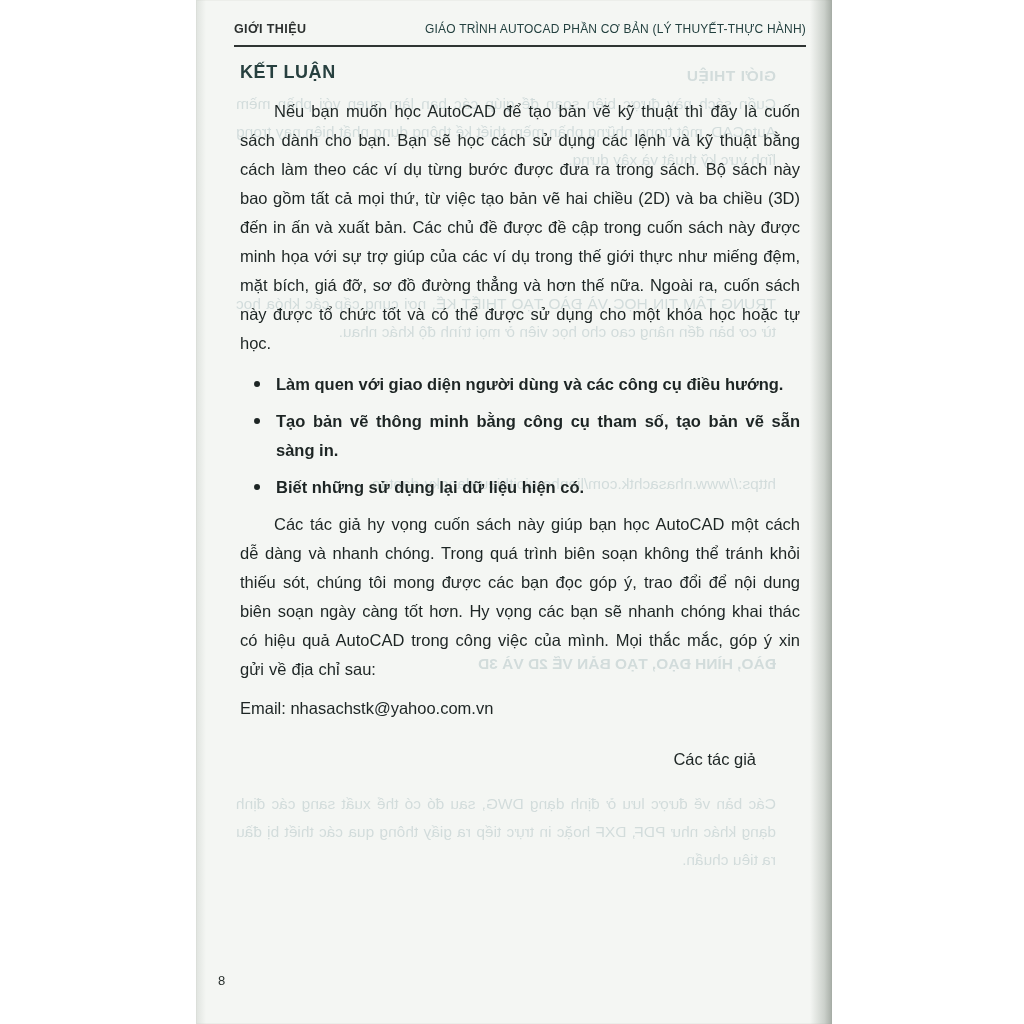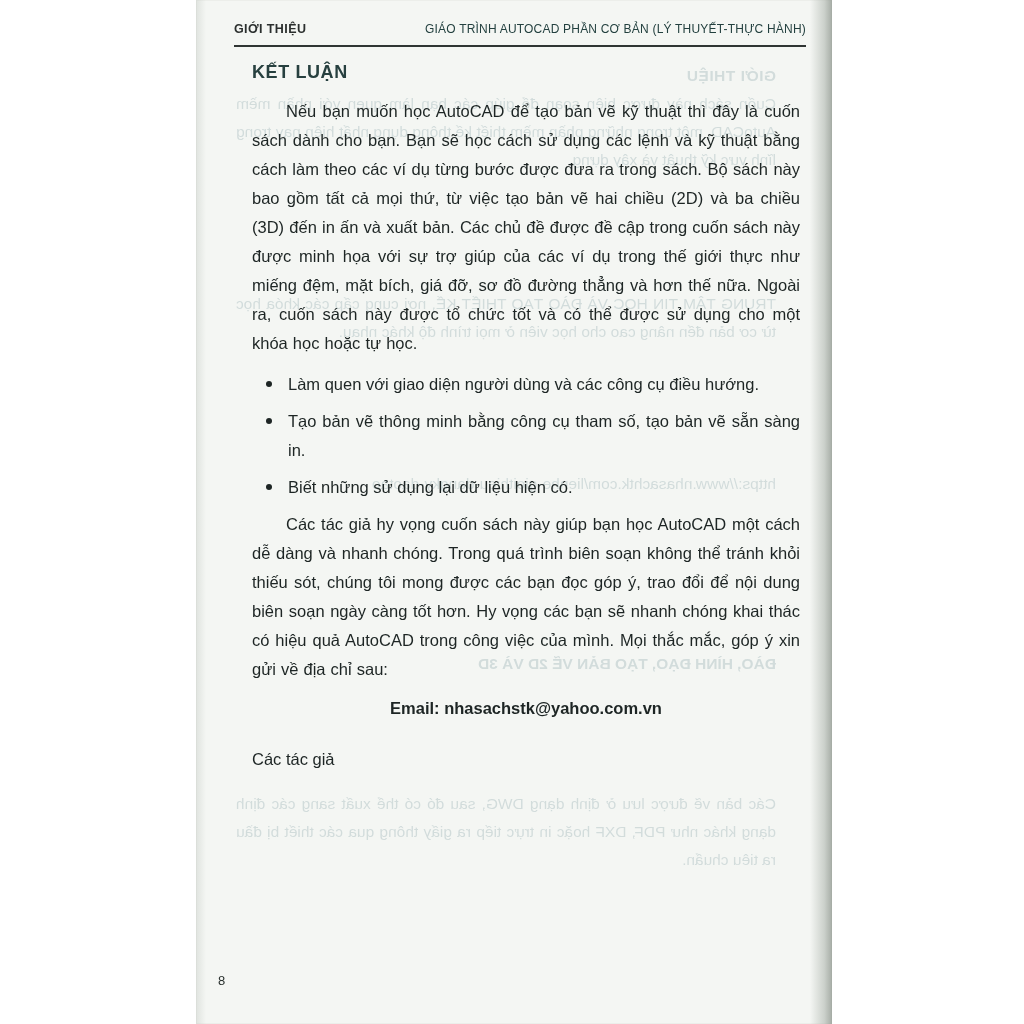--- a/index.html
+++ b/index.html
@@ -76,21 +76,21 @@
     left: 38px;
     right: 26px;
     top: 45px;
     height: 2px;
     background: #2f3533;
   }
 
   
   .content {
     position: absolute;
-    left: 56px;
+    left: 44px;
     right: 32px;
     top: 62px;
   }
   .section-title {
     font-size: 18px;
     font-weight: bold;
     color: #27403f;
     letter-spacing: 0.6px;
     margin: 0 0 14px 0;
   }
@@ -100,20 +100,21 @@
     line-height: 29px;
     color: #1d2524;
     text-align: justify;
     text-indent: 34px;
     word-spacing: 0.5px;
   }
   ul.bullets {
     list-style: none;
     margin: 12px 0 4px 0;
     padding: 0;
+    font-weight: bold;
   }
   ul.bullets li {
     position: relative;
     font-size: 16.5px;
     line-height: 29px;
     color: #1d2524;
     text-align: justify;
     margin: 0 0 8px 0;
     padding-left: 36px;
   }
@@ -124,30 +125,28 @@
     width: 6px;
     height: 6px;
     border-radius: 50%;
     background: #1d2524;
   }
   p.email {
     margin: 10px 0 0 0;
     font-size: 16.5px;
     line-height: 29px;
     color: #1d2524;
-    text-align: center;
     text-indent: 0;
-    font-weight: bold;
   }
   p.signature {
     margin: 22px 44px 0 0;
     font-size: 16.5px;
     line-height: 29px;
     color: #1d2524;
-    text-align: left;
+    text-align: right;
     text-indent: 0;
   }
 
   
   .page-number {
     position: absolute;
     left: 22px;
     bottom: 36px;
     font-size: 13px;
     color: #2a312f;

